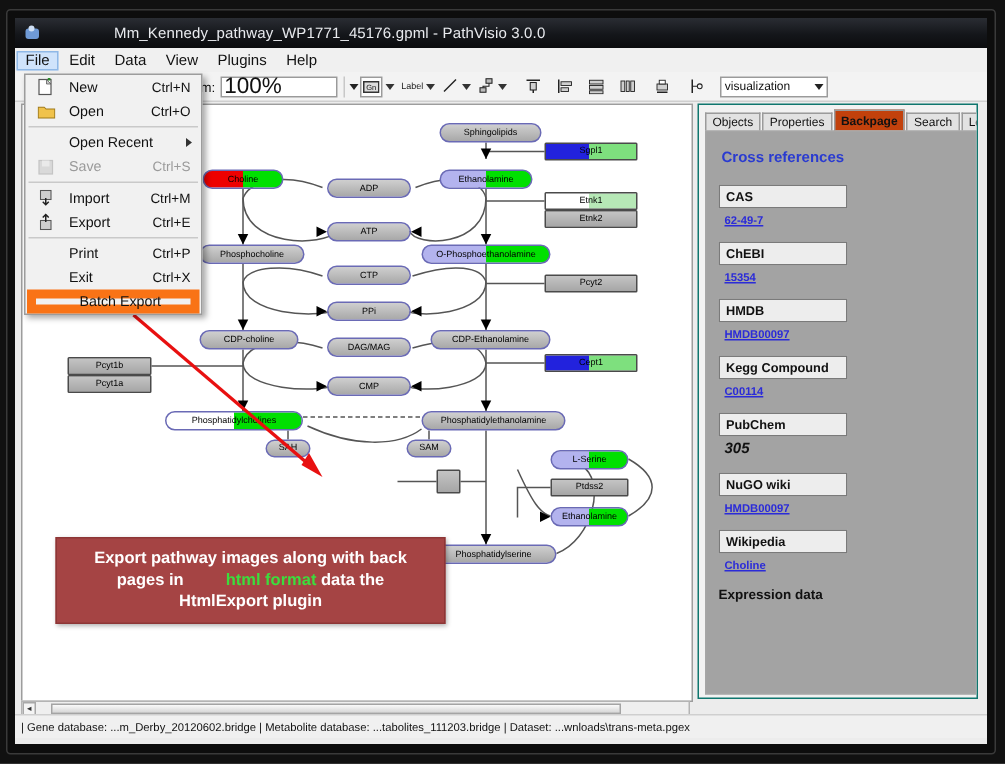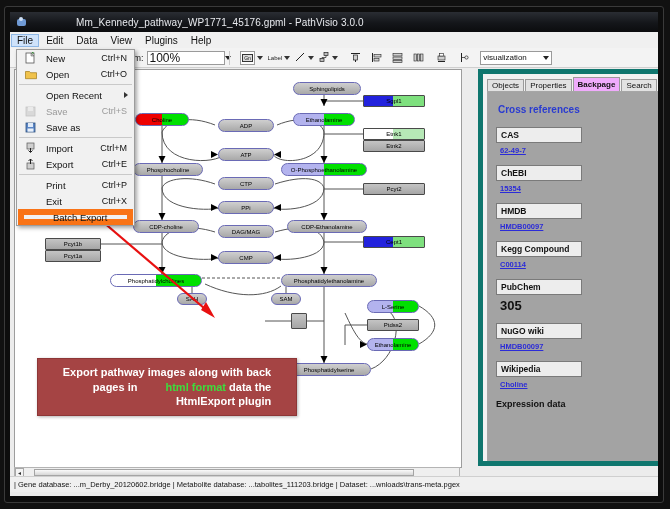--- a/index.html
+++ b/index.html
@@ -35,21 +35,21 @@
   .menubar .sel{background:#cfe3fb;border:1px solid #8fb8e6;padding:0px 5px;}
 
   
   .toolbar{position:absolute;left:0;top:36px;width:648px;height:19px;
        background:#f3f3f3;border-bottom:1px solid #cfcfcf;
        display:flex;align-items:center;font-size:9px;color:#111;}
   .tb-sep{width:1px;height:14px;background:#c8c8c8;margin:0 4px;}
   .zoom-lbl{margin-left:108px;margin-right:3px;font-size:9px;}
   .zoom-box{width:78px;height:14px;background:#fff;border:1px solid #9a9a9a;
        display:flex;align-items:center;justify-content:space-between;
-       font-size:12px;padding:0 2px;box-sizing:border-box;gap:45px;}
+       font-size:15px;padding:0 2px;box-sizing:border-box;gap:45px;}
   .caret{width:0;height:0;border-left:3px solid transparent;border-right:3px solid transparent;
        border-top:4px solid #222;}
   .tbbtn{width:15px;height:14px;border:1px solid #9a9a9a;background:#fdfdfd;
        margin-left:6px;display:flex;align-items:center;justify-content:center;
        font-size:6px;color:#222;box-sizing:border-box;}
   .tbico{margin-left:5px;display:flex;align-items:center;gap:2px;color:#222;}
   .mini-caret{width:0;height:0;border-left:3px solid transparent;border-right:3px solid transparent;
        border-top:4px solid #333;margin-left:2px;}
   .lbl-s{font-size:6px;}
   .vis-box{width:72px;height:14px;background:#fff;border:1px solid #9a9a9a;
@@ -83,37 +83,37 @@
   .mi .marrow{position:absolute;right:6px;width:0;height:0;
        border-top:3px solid transparent;border-bottom:3px solid transparent;
        border-left:4px solid #333;}
   .mi .micon{position:absolute;left:7px;width:13px;height:13px;
        display:flex;align-items:center;justify-content:center;font-size:9px;}
   .mi.disabled{color:#9a9a9a;}
   .msep{height:1px;background:#c9c9c9;margin:2px 2px;}
   .mi.highlight{border:6px solid #f97316;box-sizing:border-box;margin:0 1px;}
 
   
-  .sidepanel{position:absolute;left:468px;top:57px;width:187px;height:397px;
-       background:#f2f2f2;border:5px solid #0f766e;box-sizing:border-box;overflow:hidden;}
+  .sidepanel{position:absolute;left:455px;top:57px;width:187px;height:397px;
+       background:#f2f2f2;border:1px solid #0f766e;box-sizing:border-box;overflow:hidden;}
   .tabs{position:absolute;left:4px;top:3px;display:flex;align-items:flex-end;
        font-size:8px;height:14px;}
   .tab{border:1px solid #9b9b9b;background:#e2e2e2;padding:1px 4px;
        margin-right:1px;border-bottom:none;color:#111;height:12px;
        display:flex;align-items:center;box-sizing:border-box;}
-  .tab.active{background:#f0abfc;height:14px;font-weight:bold;}
+  .tab.active{background:#c2410c;height:14px;font-weight:bold;}
   .panel-body{position:absolute;left:4px;top:17px;width:181px;height:376px;
        background:#a3a3a3;border:1px solid #a6a6a6;box-sizing:border-box;
        overflow:hidden;padding:6px 8px;}
   .xref-title{color:#2a3bd0;font-weight:bold;font-size:10px;margin:6px 0 12px 2px;}
   .xbox{border:1px solid #7a7a7a;background:#ededed;font-weight:bold;font-size:8.5px;
        padding:2px 4px;width:86px;box-sizing:border-box;color:#111;margin-bottom:3px;}
   .xlink{color:#2b2bd8;text-decoration:underline;font-size:7.5px;
        font-weight:bold;margin:0 0 10px 4px;}
-  .xplain{color:#111;font-size:13px;font-weight:bold;margin:0 0 10px 4px;}
+  .xplain{color:#111;font-size:10px;font-weight:bold;margin:0 0 10px 4px;font-style:italic;}
   .expr{font-weight:bold;font-size:9px;color:#111;margin-top:4px;}
 
   
   .hscroll{position:absolute;left:4px;top:455px;width:446px;height:11px;
        background:#efefef;border:1px solid #b4b4b4;box-sizing:border-box;
        display:flex;align-items:center;}
   .hs-thumb{height:7px;background:linear-gradient(to bottom,#fafafa,#d6d6d6);
        border:1px solid #a4a4a4;box-sizing:border-box;margin-left:10px;width:380px;}
   .hs-btn{width:9px;height:9px;background:#f4f4f4;border:1px solid #a8a8a8;
        box-sizing:border-box;display:flex;align-items:center;justify-content:center;
@@ -123,21 +123,21 @@
   .statusbar{position:absolute;left:0;top:464px;width:648px;height:16px;
        background:#f0f0f0;border-top:1px solid #cfcfcf;
        display:flex;align-items:center;font-size:7.5px;color:#111;padding-left:4px;
        box-sizing:border-box;}
 
   
   .callout{position:absolute;left:22px;top:288px;width:258px;height:56px;
        background:#a54444;border:1px solid #8d3636;z-index:40;
        display:flex;align-items:center;justify-content:center;
        box-shadow:1px 1px 3px rgba(0,0,0,.3);}
-  .callout-text{color:#fff;font-weight:bold;font-size:11px;text-align:right;
+  .callout-text{color:#fff;font-weight:bold;font-size:11px;text-align:center;
        line-height:1.35;padding:0 8px;}
   .hl-green{color:#3ddc3d;margin-left:25px;}
   .red-arrow{position:absolute;z-index:39;}
 </style>
 </head>
 <body>
 
 <div class="frame">
  <div class="frame-edge"></div>
 
@@ -496,30 +496,20 @@
         <div class="mi disabled">
           <span class="micon" style="opacity: 0.45;">
             <svg width="11" height="11">
               <rect x="1" y="1" width="9" height="9" fill="#bdbdbd" stroke="#8e8e8e" stroke-width=".8"></rect>
               <rect x="3" y="1" width="5" height="4" fill="#e2e2e2"></rect>
             </svg>
           </span>
           <span class="mlabel">Save</span>
           <span class="maccel">Ctrl+S</span>
         </div>
-        <div class="mi">
-          <span class="micon">
-            <svg width="11" height="11">
-              <rect x="1" y="1" width="9" height="9" fill="#5b86c6" stroke="#2f527e" stroke-width=".8"></rect>
-              <rect x="3" y="1" width="5" height="4" fill="#dfeaf8"></rect>
-              <rect x="2.5" y="6.5" width="6" height="3.2" fill="#eaf1fa"></rect>
-            </svg>
-          </span>
-          <span class="mlabel">Save as</span>
-        </div>
         <div class="msep"></div>
         <div class="mi">
           <span class="micon">
             <svg width="11" height="12">
               <rect x="2" y="1" width="7" height="6" fill="#cfcfcf" stroke="#555" stroke-width=".7"></rect>
               <path d="M5.5 6 v4 M3.5 8.5 L5.5 10.5 L7.5 8.5" stroke="#222" stroke-width="1" fill="none"></path>
             </svg>
           </span>
           <span class="mlabel">Import</span>
           <span class="maccel">Ctrl+M</span>

